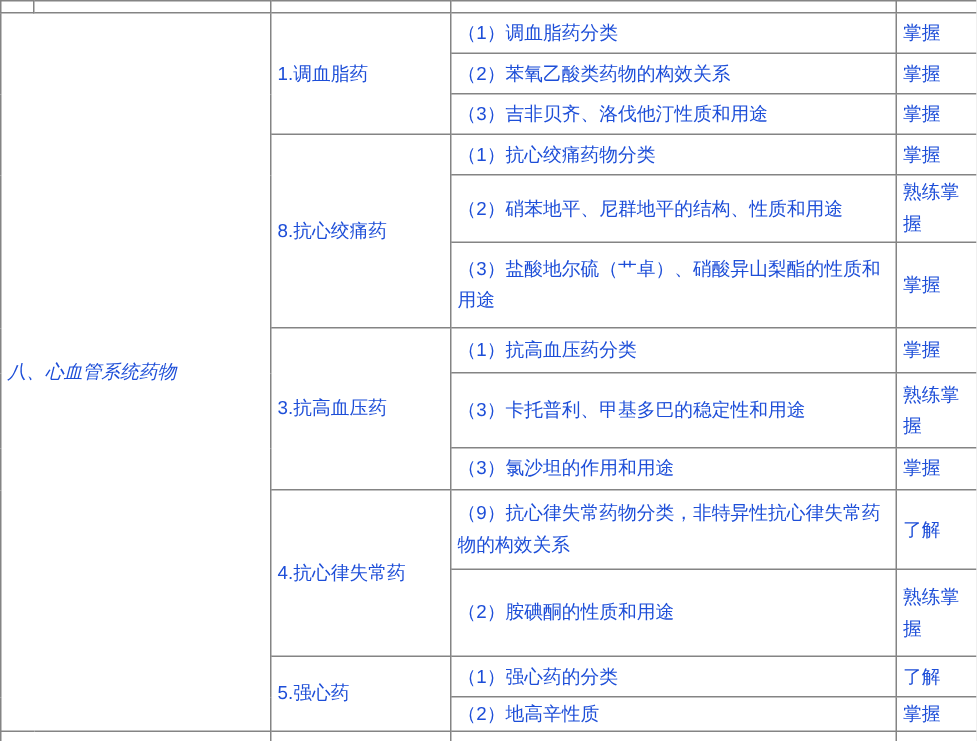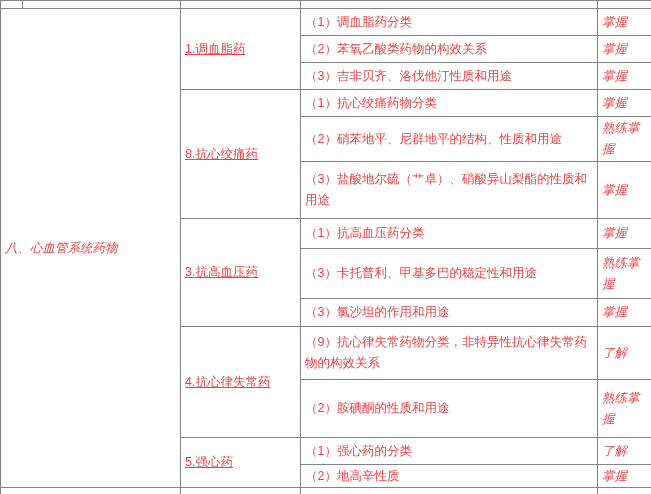--- a/index.html
+++ b/index.html
@@ -11,33 +11,33 @@
     background: #ffffff;
     font-family: "Liberation Sans", sans-serif;
   }
   table.syllabus {
     border-collapse: collapse;
     table-layout: fixed;
     width: 651px;
   }
   table.syllabus td {
     border: 1px solid #848484;
-    color: #ef4444;
+    color: #1d4ed8;
     font-size: 12.5px;
     line-height: 21px;
     vertical-align: middle;
     padding: 0 2px 0 4px;
     overflow: hidden;
     word-break: break-all;
     background: #ffffff;
   }
   td.c-category { padding-left: 2px; font-style: italic; }
-  td.c-section  { padding-left: 2px; text-decoration: underline; }
+  td.c-section  { padding-left: 2px; }
   td.c-item     { padding-left: 5px; }
-  td.c-mastery  { padding: 0 1px 0 2px; font-style: italic; }
+  td.c-mastery  { padding: 0 1px 0 2px; }
   tr.sliver-top td { border-top: 1px solid #848484; }
   tr.sliver-bottom td { border-bottom: none; }
   
   tr.h8  { height: 8px; }
   tr.h27 { height: 27px; }
   tr.h45 { height: 45px; padding-left: 12px; }
   tr.h57 { height: 57px; }
   tr.h30 { height: 30px; }
   tr.h50 { height: 50px; }
   tr.h28 { height: 28px; }

